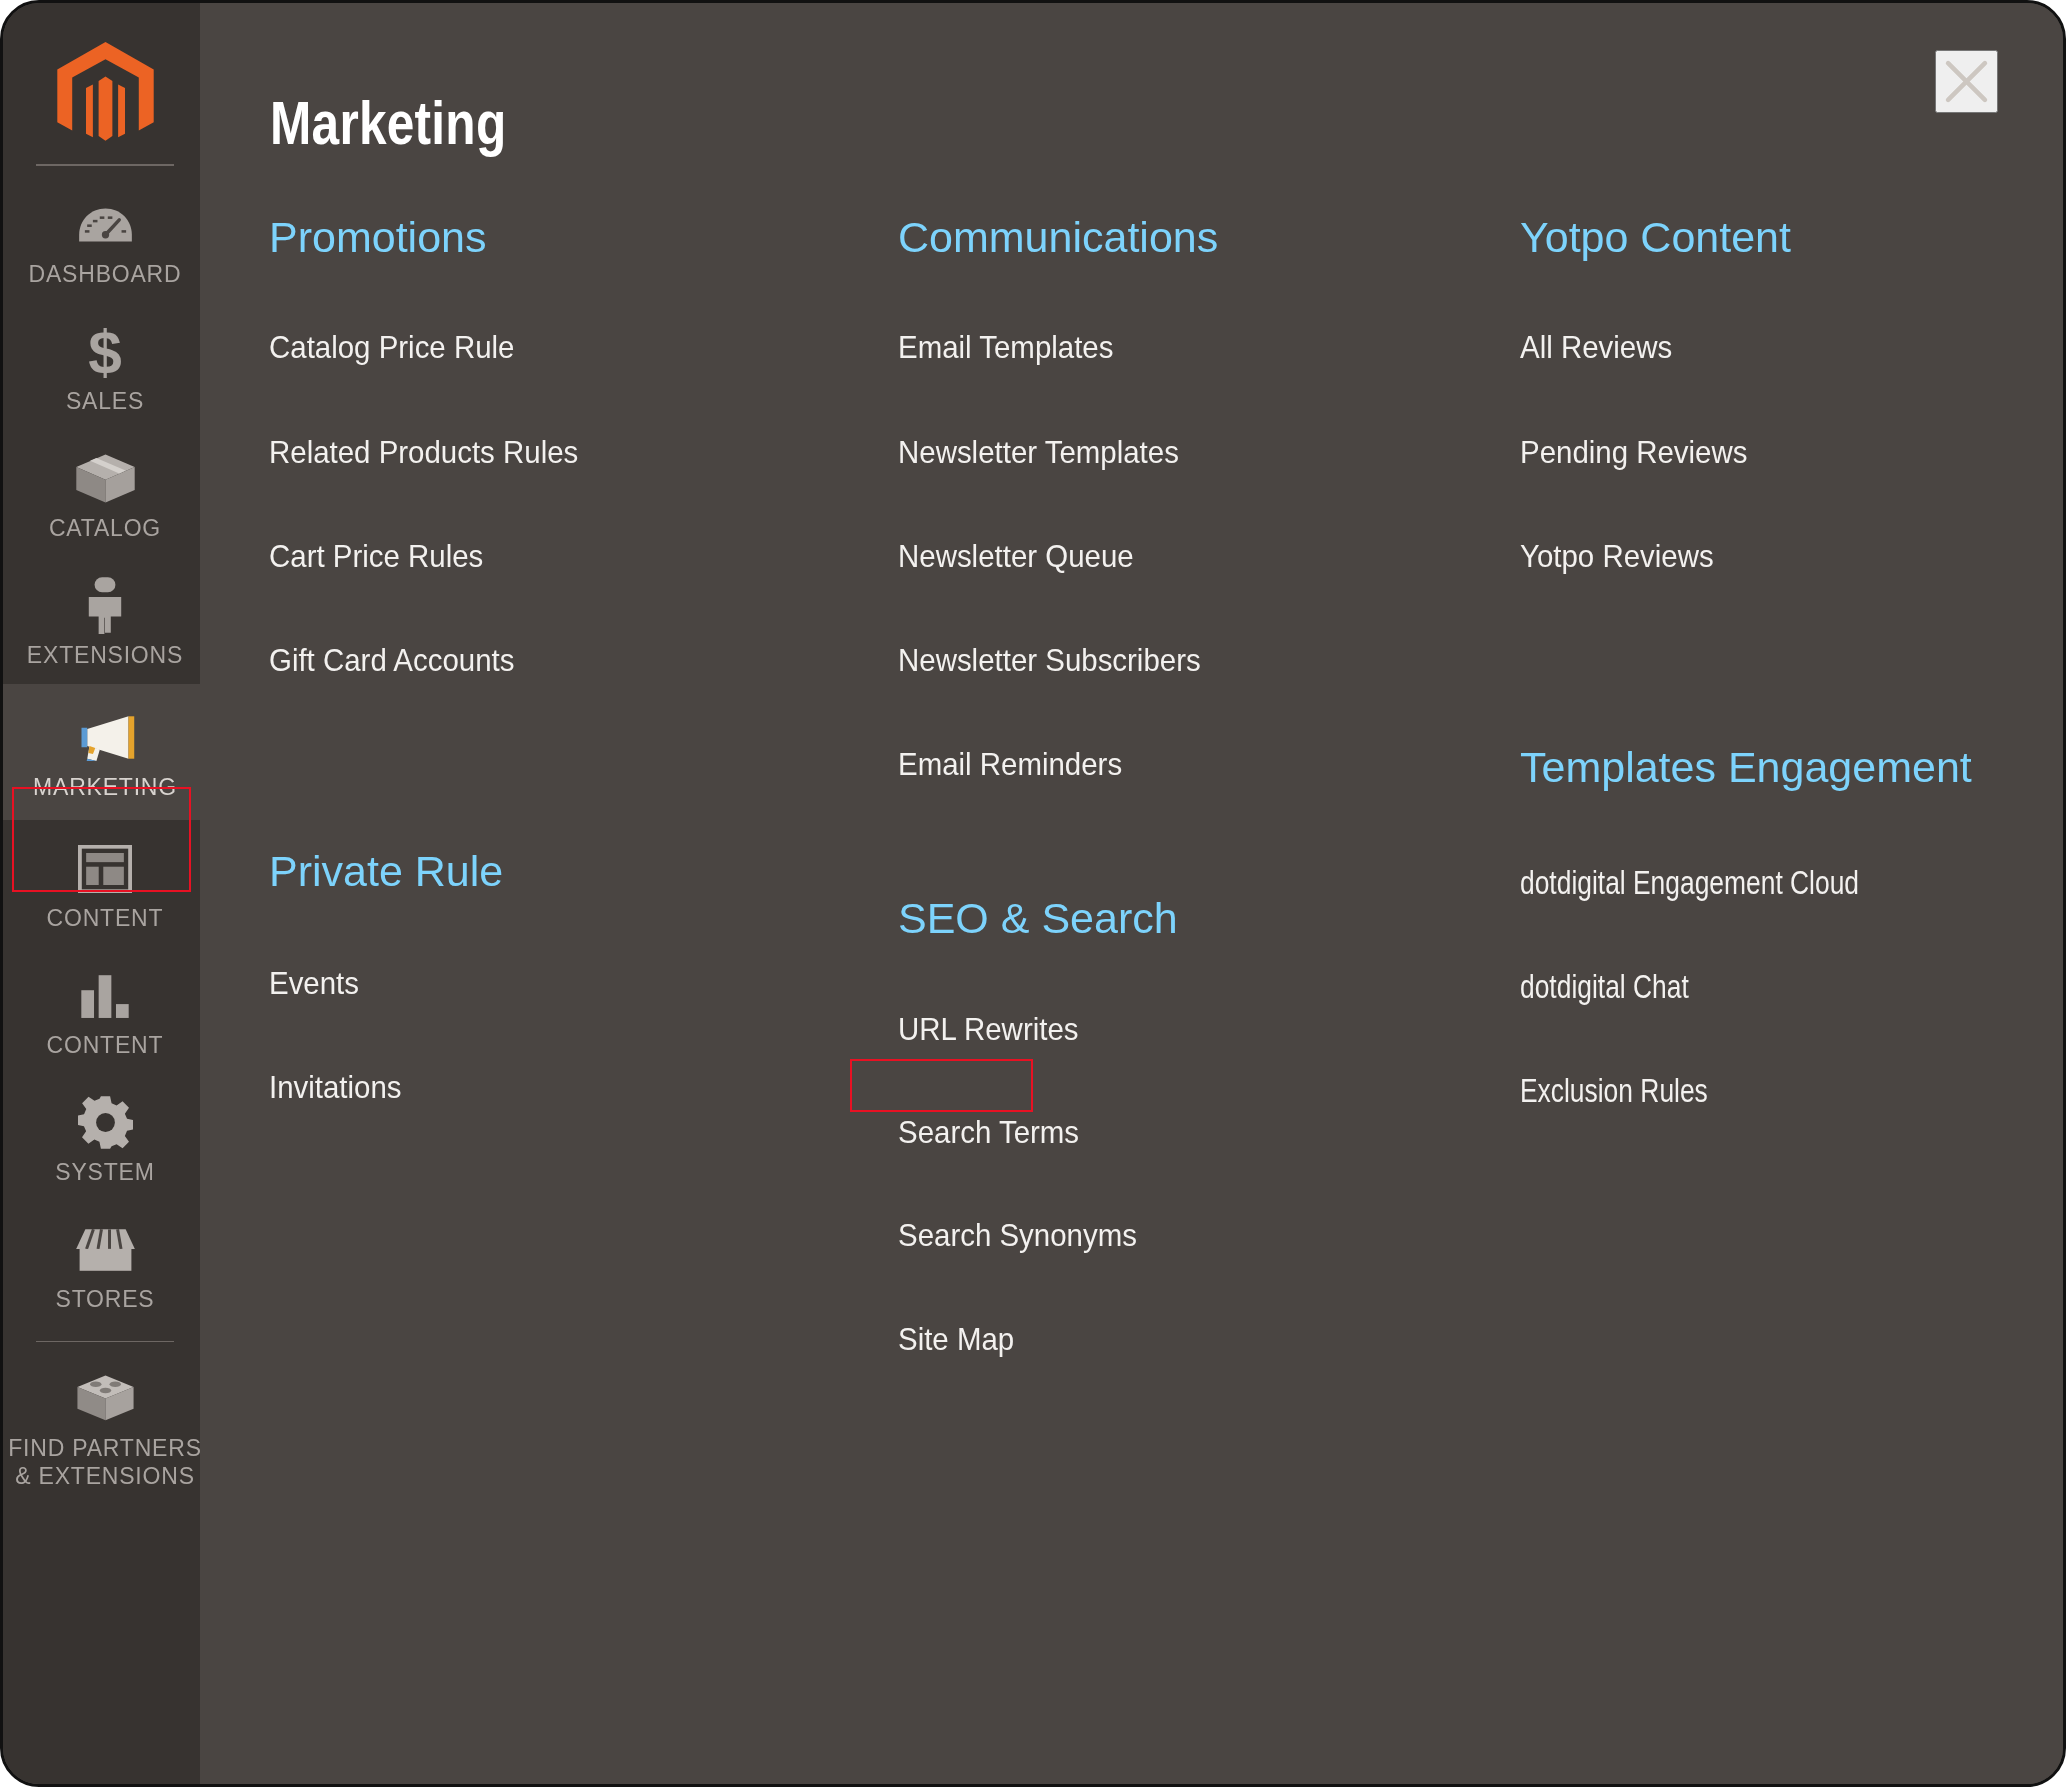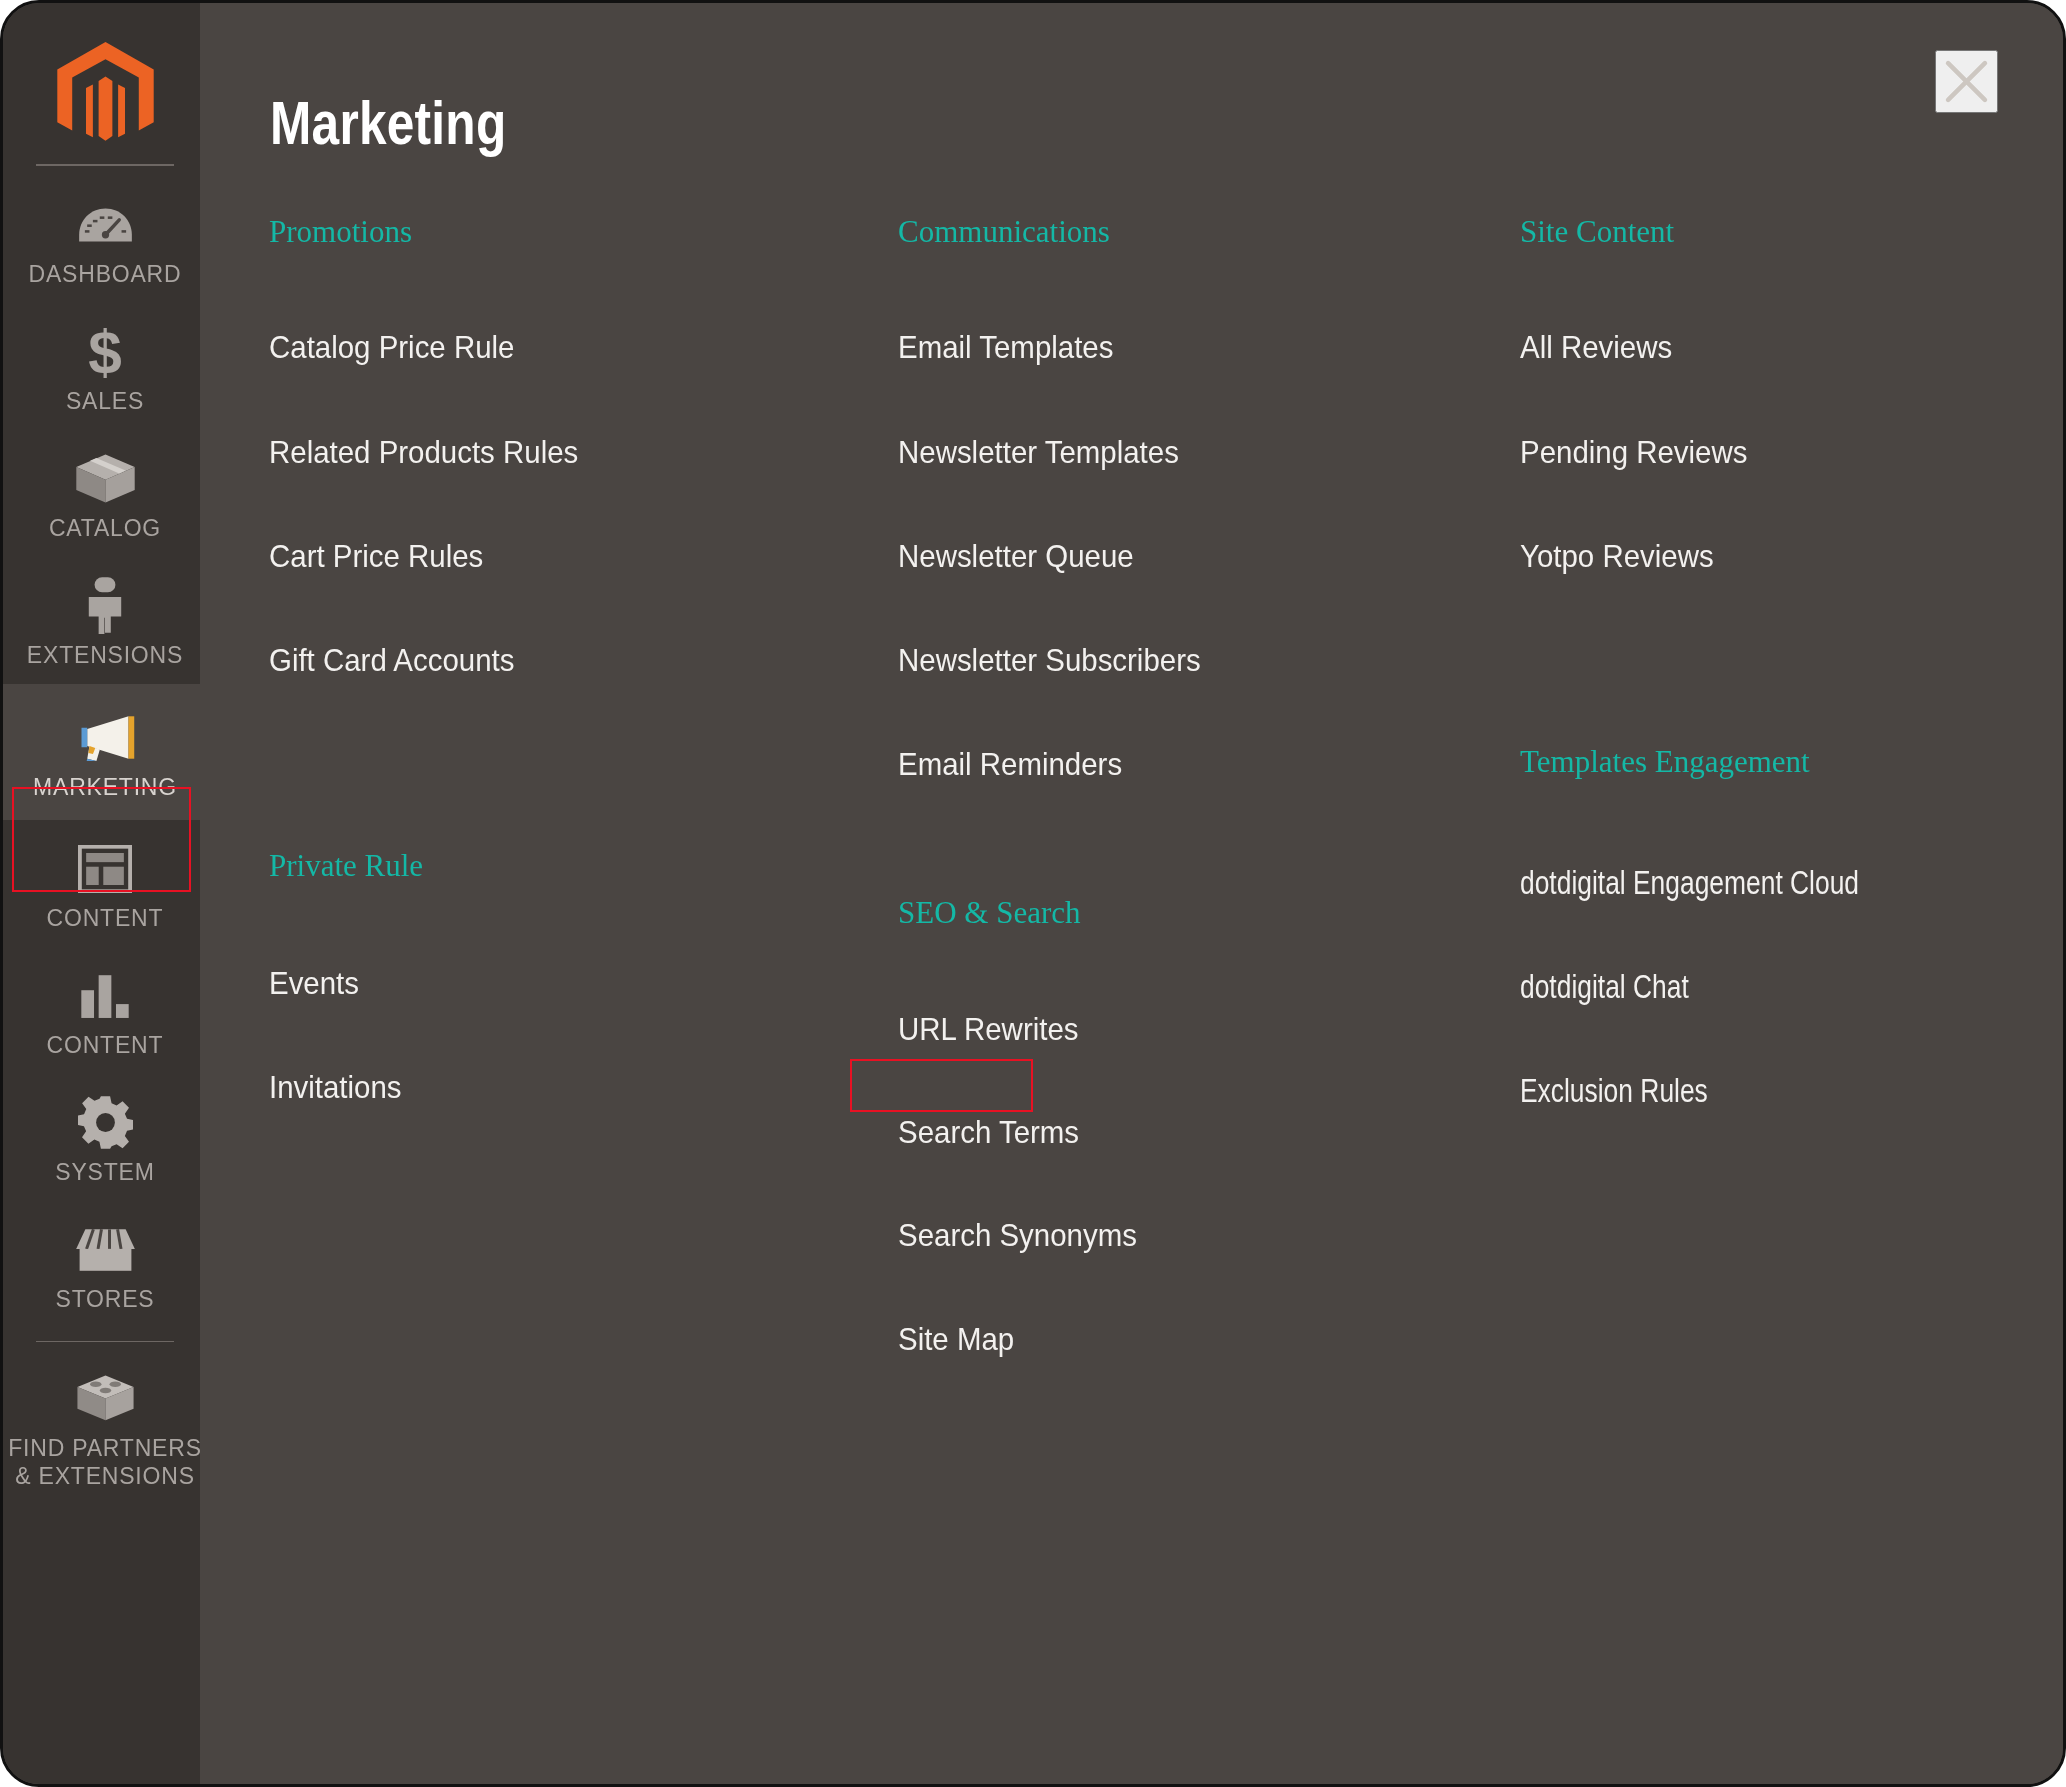--- a/index.html
+++ b/index.html
@@ -149,23 +149,23 @@
 
   .column {
     position: absolute;
     top: 0;
   }
   .col-1 { left: 69px;  width: 600px; }
   .col-2 { left: 698px; width: 600px; }
   .col-3 { left: 1320px; width: 646px; }
 
   .group-heading {
-    color: #14b8a6;
-    font-size: 31px;
-    font-family: Liberation Serif, serif;
+    color: #7dd3fc;
+    font-size: 43px;
+    font-family: Liberation Sans, sans-serif;
     transform: scaleX(0.92);
     transform-origin: left center;
     white-space: nowrap;
     line-height: 1;
   }
 
   .menu-link {
     display: block;
     color: #f3f1ef;
     font-size: 32px;
@@ -416,21 +416,21 @@
         <div class="row" style="top:1003px">
           <a class="menu-link" href="#">Search Synonyms</a>
         </div>
         <div class="row" style="top:1107px">
           <a class="menu-link" href="#">Site Map</a>
         </div>
       </div>
 
       <div class="column col-3">
         <div class="row" style="top:0px">
-          <span class="group-heading">Site Content</span>
+          <span class="group-heading">Yotpo Content</span>
         </div>
         <div class="row" style="top:115px">
           <a class="menu-link" href="#">All Reviews</a>
         </div>
         <div class="row" style="top:220px">
           <a class="menu-link" href="#">Pending Reviews</a>
         </div>
         <div class="row" style="top:324px">
           <a class="menu-link" href="#">Yotpo Reviews</a>
         </div>

